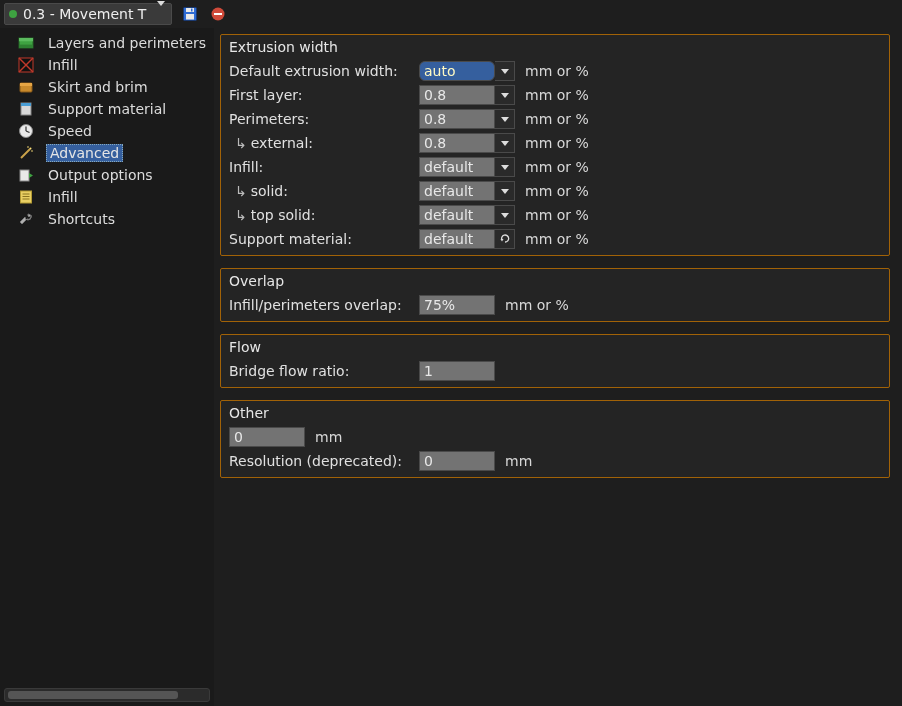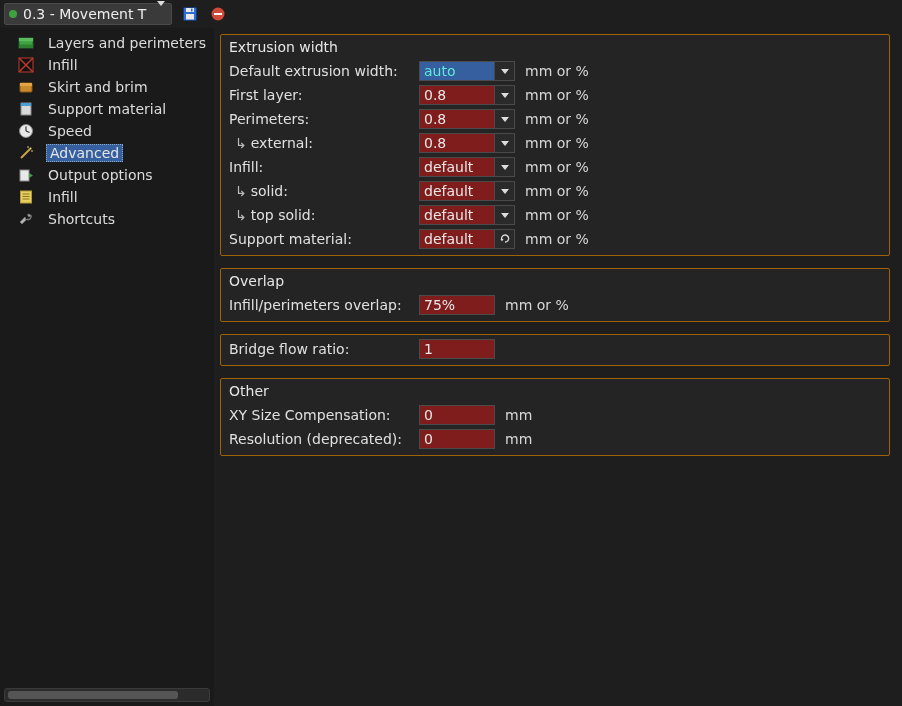--- a/index.html
+++ b/index.html
@@ -131,32 +131,33 @@
   }
   .row-label {
     width: 190px;
     color: #e0e0e0;
   }
   .arrow-sub { color:#bbb; margin-right:4px; }
   .input-wrap {
     display: flex; align-items: center;
   }
   .text-input {
-    background: #7f1d1d;
+    background: #737373;
     border: 1px solid #4a4a4a;
     color: #e8e8e8;
     padding: 1px 4px;
     height: 20px;
     width: 76px;
     font-family: inherit;
     font-size: 14px;
   }
   .text-input.sel {
     background: #355f9e;
-    color: #5eead4;
+    color: #fef9c3;
+    border-radius: 6px;
   }
   .dd-btn {
     width: 20px; height: 20px;
     background: #2a2a2a;
     border: 1px solid #4a4a4a;
     border-left: none;
     display: inline-flex; align-items:center; justify-content:center;
     cursor: pointer;
   }
   .unit {
@@ -379,31 +380,31 @@
           <div class="group-title">Overlap</div>
           <div class="row">
             <div class="row-label"><span>Infill/perimeters overlap:</span></div>
             <div class="input-wrap">
               <input type="text" class="text-input" value="75%" style="">
             </div>
             <span class="unit">mm or %</span>
           </div>
         </div>
         <div class="group">
+          <div class="group-title">Flow</div>
           <div class="row">
             <div class="row-label"><span>Bridge flow ratio:</span></div>
             <div class="input-wrap">
               <input type="text" class="text-input" value="1" style="">
             </div>
           </div>
         </div>
         <div class="group">
           <div class="group-title">Other</div>
           <div class="row">
-            <div class="row-label"><span>XY Size Compensation:</span></div>
             <div class="input-wrap">
               <input type="text" class="text-input" value="0" style="">
             </div>
             <span class="unit">mm</span>
           </div>
           <div class="row">
             <div class="row-label"><span>Resolution (deprecated):</span></div>
             <div class="input-wrap">
               <input type="text" class="text-input" value="0" style="">
             </div>

